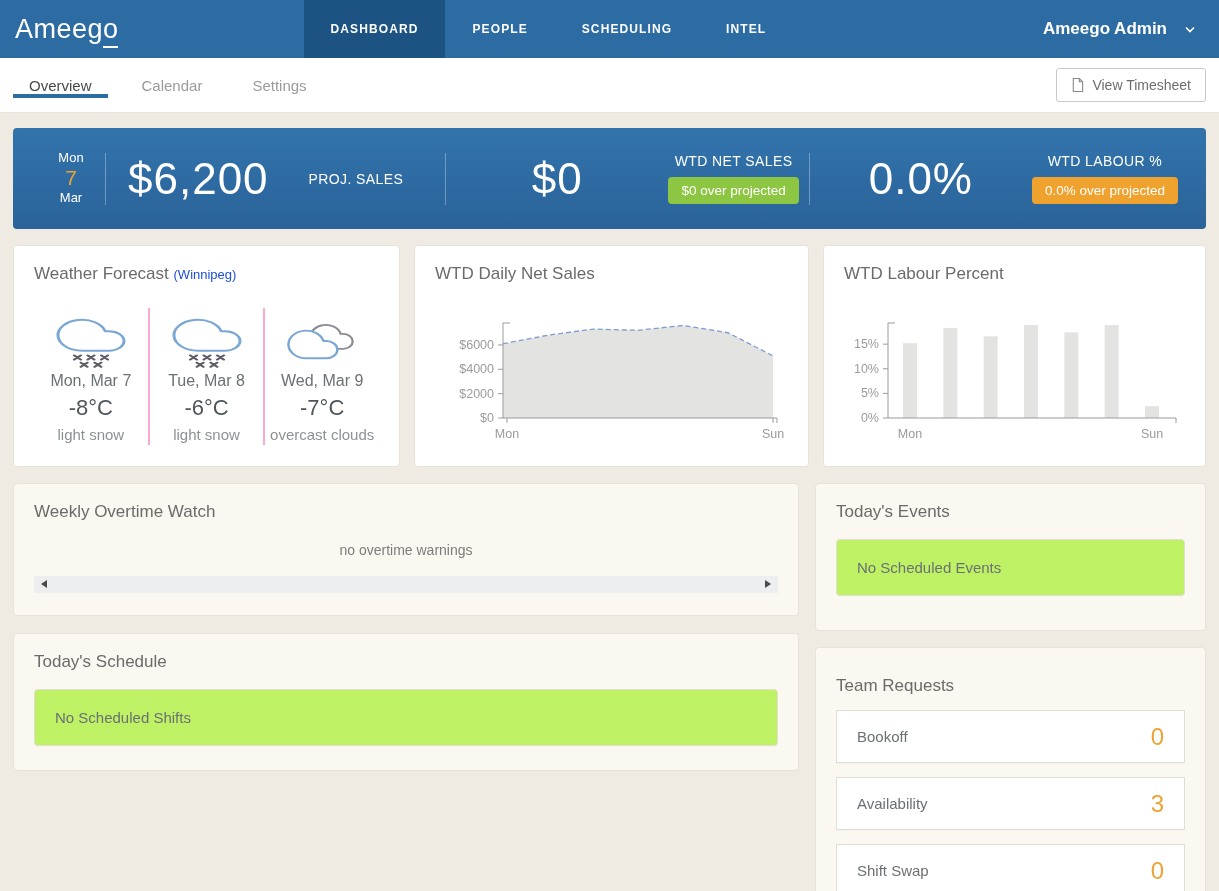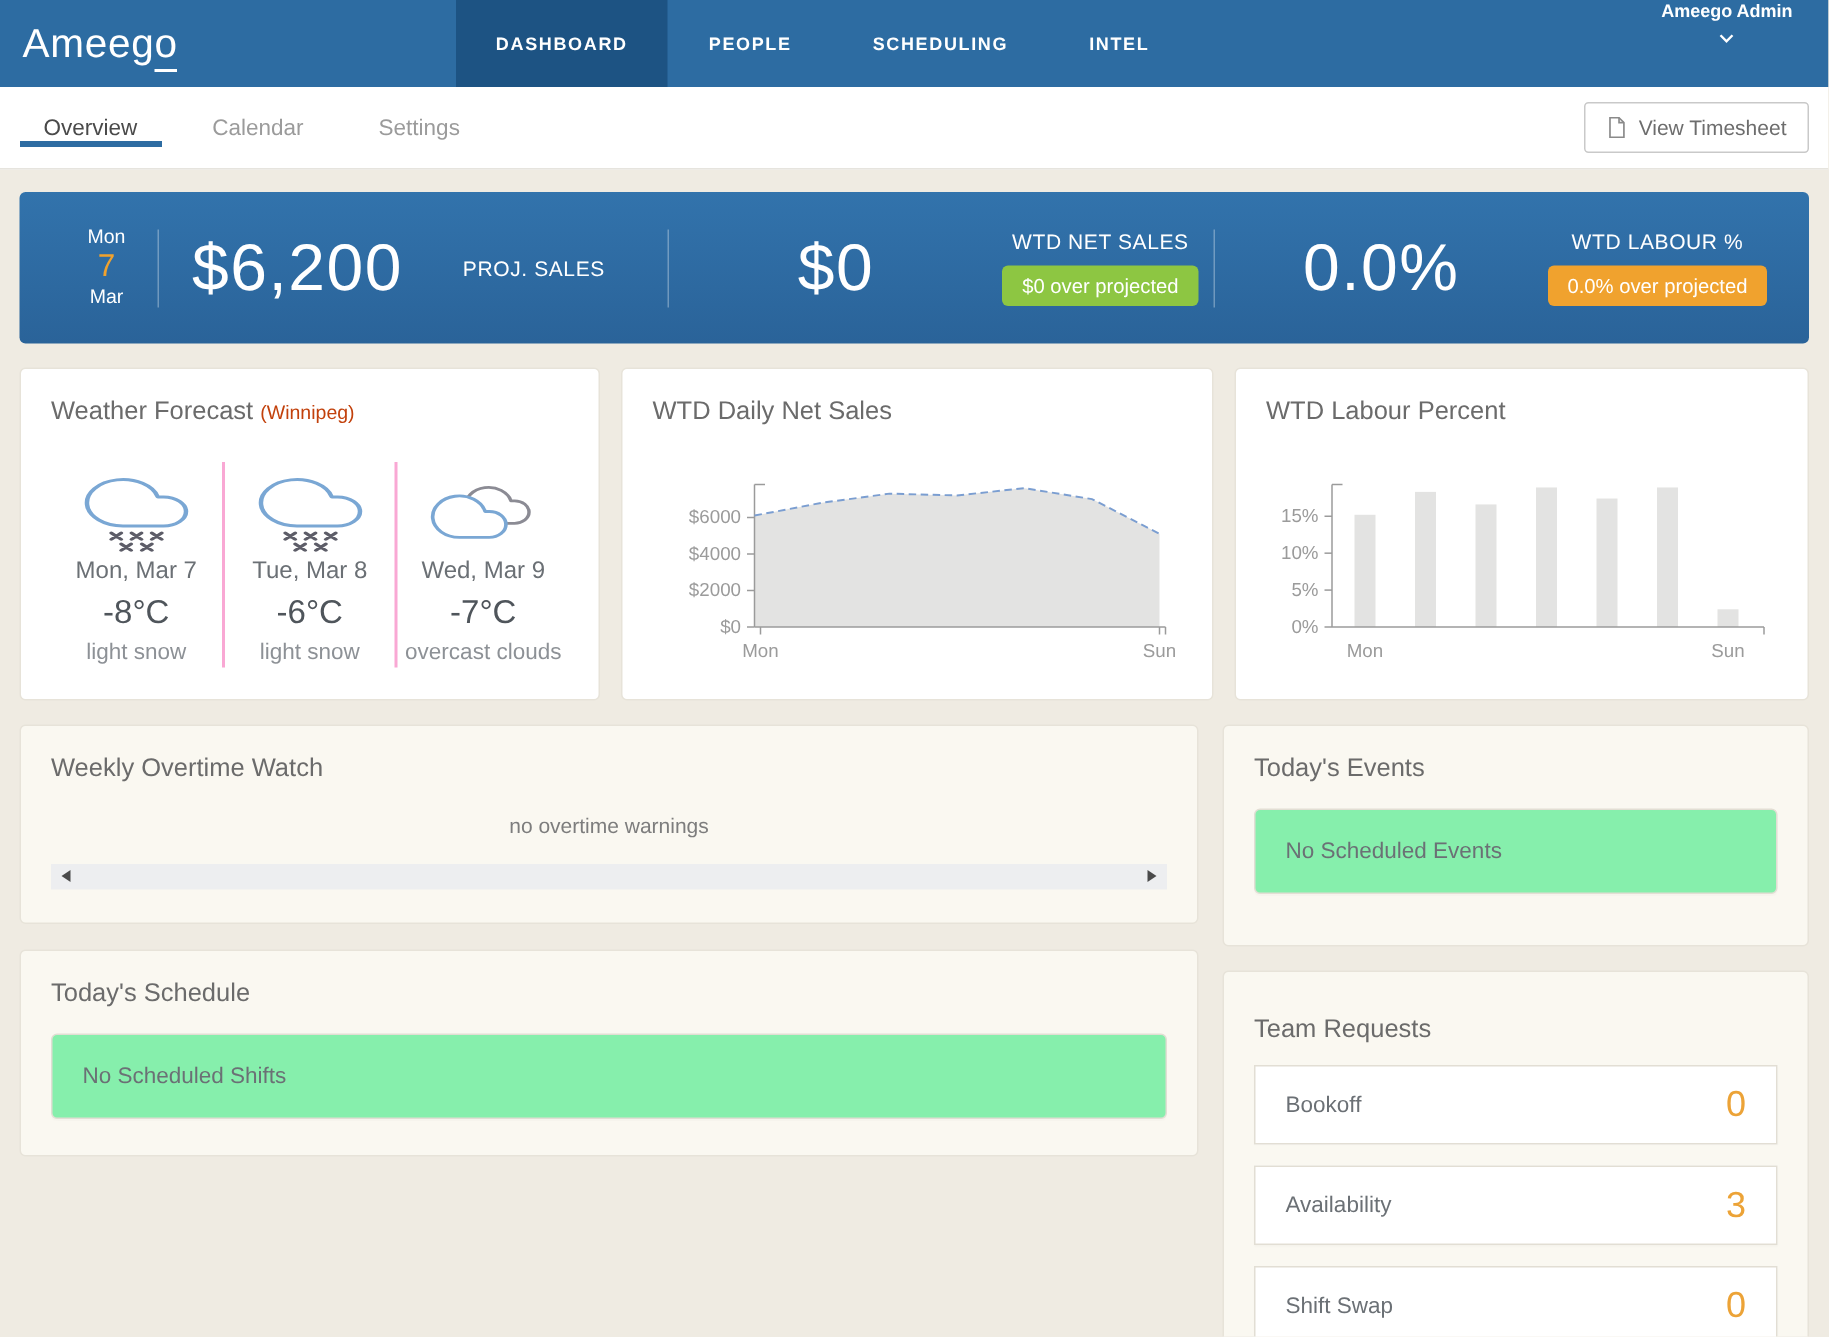--- a/index.html
+++ b/index.html
@@ -6,21 +6,21 @@
   html,body { width:1219px; height:891px; overflow:hidden; }
   body { background:#efebe2; font-family:"Liberation Sans", sans-serif; color:#6b6b6b; }
 
   
   .topnav { position:relative; height:58px; background:var(--accent,#2d6ca2); display:flex; align-items:stretch; }
   .logo { position:relative; align-self:center; margin-left:15px; color:#fff; font-size:27px; font-weight:500; letter-spacing:.5px; cursor:pointer; }
   .logo-underline { position:absolute; right:1px; bottom:-3px; width:15px; height:2px; background:#fff; }
   .main-tabs { display:flex; margin-left:185px; }
   .mtab { display:flex; align-items:center; padding:0 27px; color:#fff; font-size:12px; font-weight:bold; letter-spacing:1.1px; cursor:pointer; }
   .mtab.active { background:var(--nav-active,#1d5383); }
-  .user-menu { position:absolute; right:24px; top:0; height:58px; display:flex; align-items:center; gap:8px; color:#fff; font-size:12px; font-weight:bold; cursor:pointer;flex-direction:column; }
+  .user-menu { position:absolute; right:24px; top:0; height:58px; display:flex; align-items:center; gap:18px; color:#fff; font-size:17px; font-weight:bold; cursor:pointer; }
 
   
   .subnav { height:55px; background:#fff; border-bottom:1px solid #e6e4de; display:flex; align-items:stretch; padding:14px 13px; }
   .subtab { display:flex; align-items:center; padding:0 16px; margin-right:18px; font-size:15px; color:#9b9b9b; cursor:pointer; }
   .subtab.active { color:#4a4a4a; box-shadow:inset 0 -4px 0 var(--accent,#2d6ca2); }
   .btn-timesheet { margin-left:auto; align-self:center; display:flex; align-items:center; gap:8px; background:#fff; border:1px solid #c9c9c9; border-radius:3px; padding:8px 14px; font-size:14px; color:#6d6d6d; cursor:pointer; font-family:inherit; }
 
   
   .content { padding:15px 13px 0; }
 
@@ -42,21 +42,21 @@
   .badge { border-radius:4px; padding:6px 13px; font-size:13.5px; color:#fff; white-space:nowrap; }
   .badge.green { background:var(--green,#8dc642); }
   .badge.orange { background:var(--orange,#f0a22e); }
 
   
   .row1 { margin-top:16px; display:grid; grid-template-columns:387px 1fr 383px; gap:14px; }
   .row2 { margin-top:16px; display:grid; grid-template-columns:786px 1fr; gap:16px; align-items:start; }
   .card { background:#fff; border:1px solid #e7e3d9; border-radius:4px; padding:18px 20px; }
   .card.cream { background:#faf8f1; }
   .card-title { font-size:17px; font-weight:normal; color:#6b6b6b; }
-  .card-title .loc { font-size:13px; color:#c2410c; }
+  .card-title .loc { font-size:13px; color:#1d4ed8; }
 
   
   .weather-grid { display:flex; margin-top:24px; }
   .wday { flex:1; text-align:center; padding:2px 4px; }
   .wday + .wday { border-left:2px solid #f9a8d4; }
   .w-iconbox { height:62px; display:flex; align-items:center; justify-content:center; }
   .w-date { font-size:16px; color:#6b7075; }
   .w-temp { margin-top:5px; font-size:22px; color:#4f555b; }
   .w-cond { margin-top:5px; font-size:15px; color:#8d9196; }
 
@@ -67,21 +67,21 @@
 
   
   .ot-card { height:133px; }
   .ot-msg { text-align:center; font-size:14px; color:#7d7d7d; margin-top:20px; }
   .scrollbar { position:relative; margin-top:18px; height:17px; background:#edeef0; cursor:pointer; }
   .sb-arrow { position:absolute; top:4px; width:0; height:0; border-top:4.5px solid transparent; border-bottom:4.5px solid transparent; cursor:pointer; }
   .sb-left { left:7px; border-right:6px solid #4a4a4a; }
   .sb-right { right:7px; border-left:6px solid #4a4a4a; }
 
   
-  .inner-box { margin-top:17px; background:#86efac; border:1px solid #e2ded4; border-radius:4px; padding:19px 20px; font-size:15px; color:#6b7075; box-shadow:0 1px 1px rgba(0,0,0,.02); }
+  .inner-box { margin-top:17px; background:#bef264; border:1px solid #e2ded4; border-radius:4px; padding:19px 20px; font-size:15px; color:#6b7075; box-shadow:0 1px 1px rgba(0,0,0,.02); }
 
   .sched-card { height:138px; }
   .events-card { height:148px; }
   .team-card { height:300px; }
   .tr-item { margin-top:14px; background:#fff; border:1px solid #e2ded4; border-radius:0; height:53px; display:flex; align-items:center; justify-content:space-between; padding:0 20px; cursor:pointer; box-shadow:0 1px 1px rgba(0,0,0,.02); }
   .tr-label { font-size:15px; color:#6b7075; }
   .tr-count { font-size:24px; font-weight:300; color:var(--count-orange,#eca337); }
   .team-card .card-title { margin-top:10px; }
 </style>
 </head>

